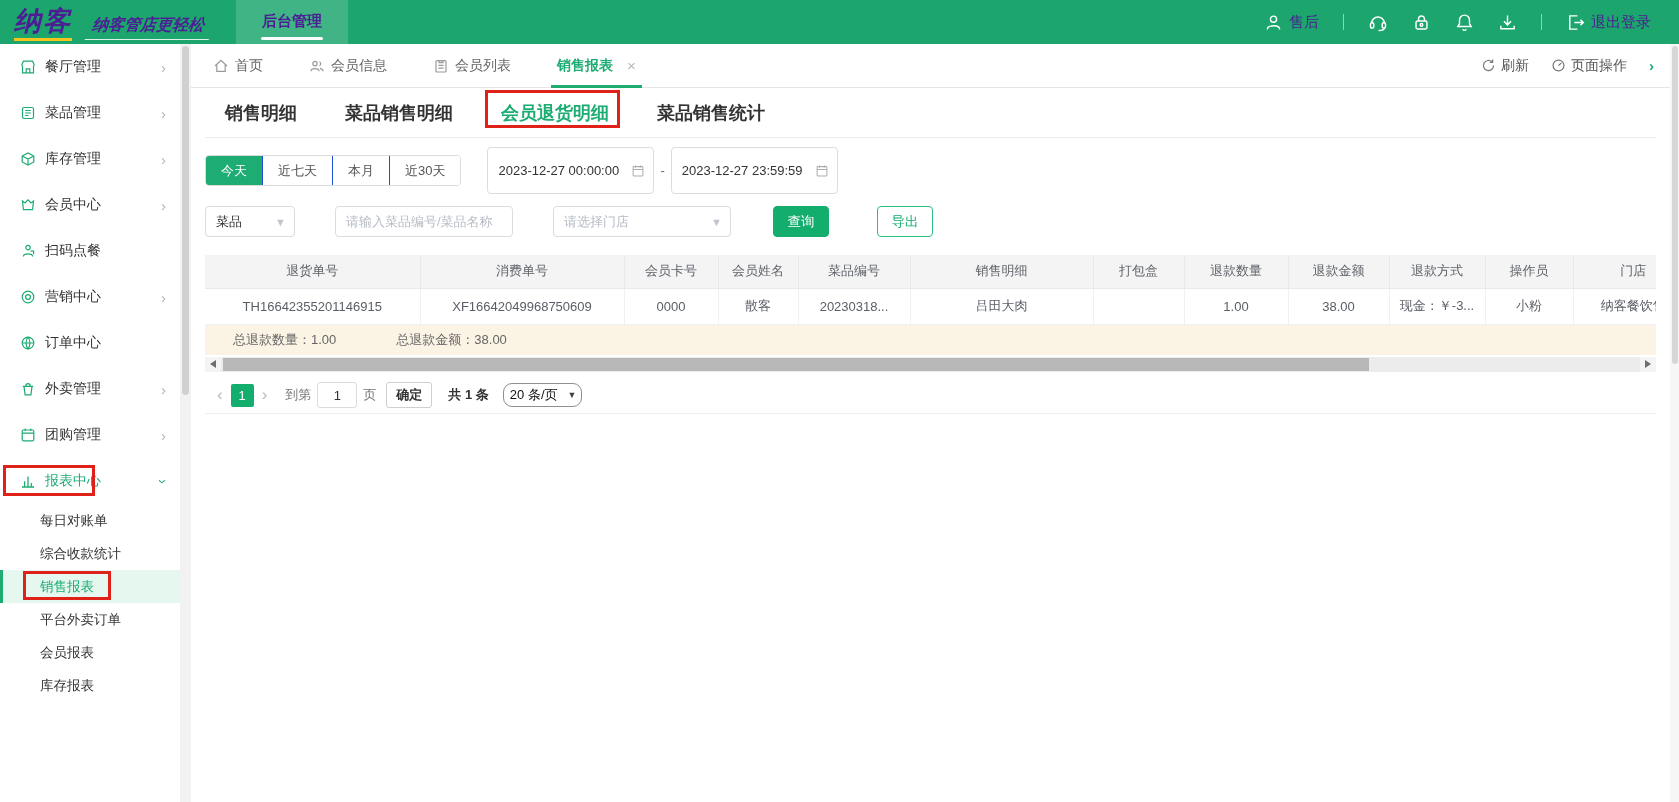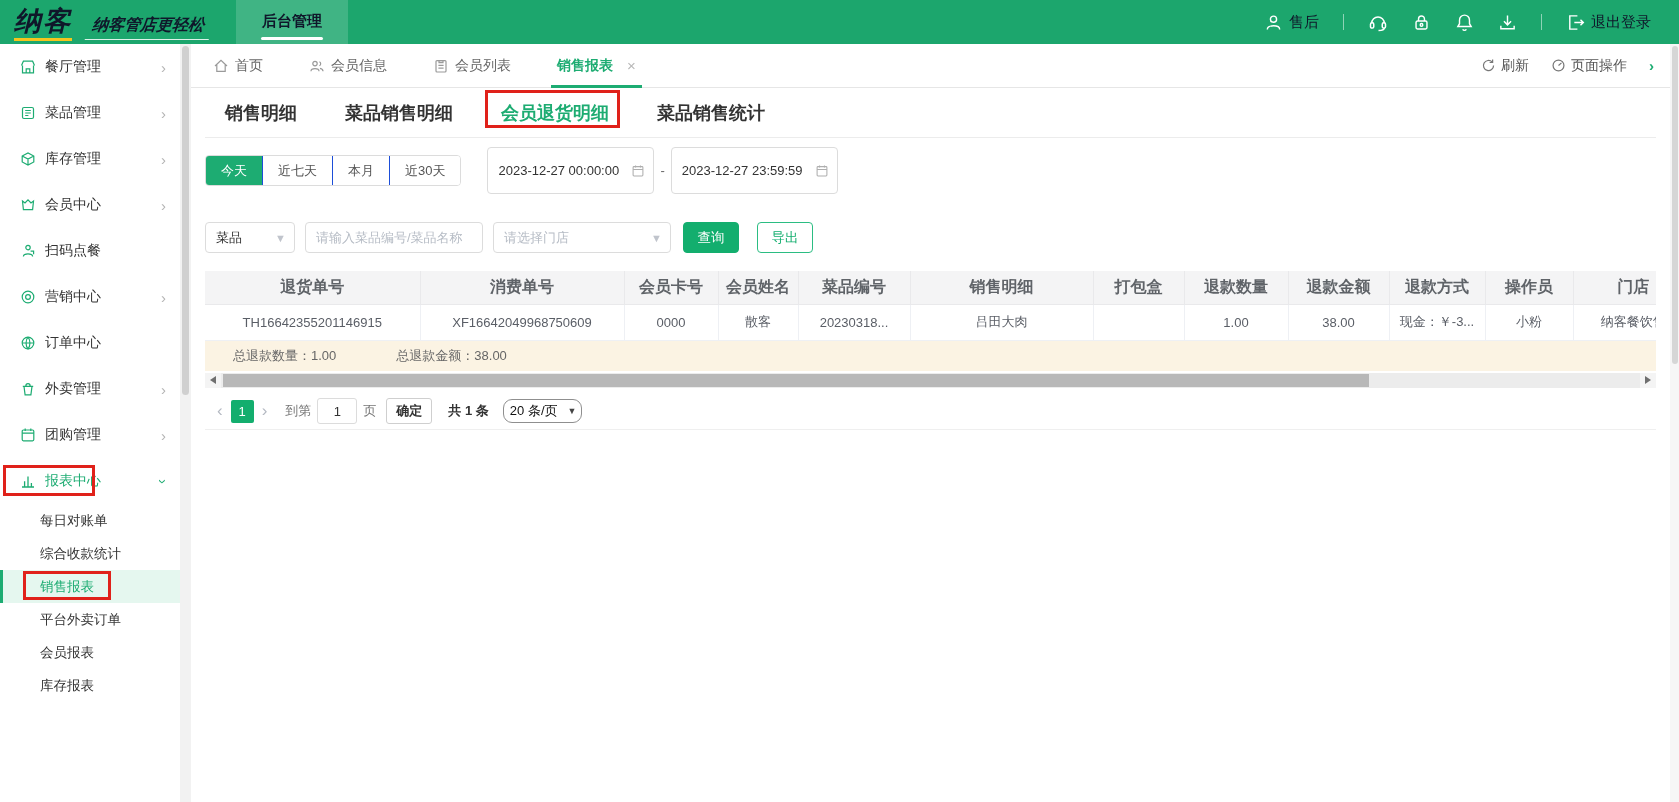--- a/index.html
+++ b/index.html
@@ -3,21 +3,21 @@
 <meta charset="utf-8">
 <style>
   * { margin:0; padding:0; box-sizing:border-box; }
   html,body { width:1679px; height:802px; overflow:hidden; background:#fff;
     font-family:"Liberation Sans","DejaVu Sans",sans-serif; }
   .icon { display:inline-flex; align-items:center; justify-content:center; flex:none; }
   svg { display:block; }
 
   
   .app-header { position:absolute; left:0; top:0; width:1679px; height:44px;
-    background:#1ca66d; display:flex; align-items:center; color:#0f172a; z-index:30; }
+    background:#1ca66d; display:flex; align-items:center; color:#4c1d95; z-index:30; }
   .logo-wrap { display:flex; align-items:baseline; padding-left:14px; }
   .logo-main { font-size:27px; font-weight:900; font-style:italic; letter-spacing:2px;
     border-bottom:3px solid #f5c51d; padding-bottom:0px; line-height:34px;}
   .logo-tagline { margin-left:14px; font-size:16px; font-style:italic; font-weight:600;
     border-bottom:1px solid rgba(255,255,255,.85); padding:0 6px 3px; transform:skewX(-6deg); }
   .nav-active { margin-left:26px; height:44px; line-height:42px; padding:0 26px;
     background:rgba(255,255,255,.16); font-size:15px; font-weight:700; position:relative; cursor:pointer; }
   .nav-active::after { content:""; position:absolute; left:50%; transform:translateX(-50%);
     bottom:4px; width:62px; height:3px; background:#fff; border-radius:2px; }
   .header-right { margin-left:auto; display:flex; align-items:center; gap:24px; padding-right:28px; font-size:15px; }
@@ -87,21 +87,21 @@
     justify-content:center; cursor:pointer; }
   .btn-primary { width:56px; background:#13ae6e; color:#fff; border:1px solid #13ae6e; margin-left:12px; }
   .btn-outline { width:56px; background:#fff; color:#13ae6e; border:1px solid #2bbd82; margin-left:18px; }
 
   
   .table-wrap { margin-top:18px; overflow:hidden; position:relative; }
   table { border-collapse:collapse; table-layout:fixed; width:1488px; }
   col.c1{width:215px} col.c2{width:204px} col.c3{width:94px} col.c4{width:80px}
   col.c5{width:112px} col.c6{width:183px} col.c7{width:91px} col.c8{width:104px}
   col.c9{width:101px} col.c10{width:96px} col.c11{width:88px} col.c12{width:120px}
-  th { background:#f4f4f5; color:#5f6368; font-size:16px; font-weight:700; height:33px;
+  th { background:#f4f4f5; color:#5f6368; font-size:13px; font-weight:400; height:33px;
     border:1px solid #e9e9eb; border-top:none; text-align:center; }
   th:first-child{ border-left:none; } th:last-child{ border-right:none; }
   td { height:36px; font-size:13px; color:#5a5e66; text-align:center;
     border:1px solid #eef0f4; border-top:none; background:#fff;
     white-space:nowrap; overflow:hidden; text-overflow:ellipsis; }
   td:first-child{ border-left:none; } td:last-child{ border-right:none; }
   .summary-row { background:#fbf3e3; height:30px; display:flex; align-items:center;
     font-size:13px; color:#666; padding-left:28px; }
   .summary-row .pair { margin-right:60px; }
   .summary-row b { font-weight:400; }
@@ -406,21 +406,21 @@
         <span class="txt">2023-12-27 23:59:59</span>
         <span class="icon">
             <svg width="14" height="14" viewBox="0 0 16 16" fill="none" stroke="currentColor" stroke-width="1.2">
               <rect x="2.4" y="3" width="11.2" height="10.6" rx="1"></rect>
               <path d="M2.4 6.2 H13.6 M5.2 1.6 V4 M10.8 1.6 V4"></path>
             </svg>
           </span>
       </div>
     </div>
 
-    <div class="filter-row" style="margin-top:28px;">
+    <div class="filter-row" style="margin-top:12px;gap:30px;">
       <div class="select-box" style="width:90px;">
         <span class="txt">菜品</span>
         <span class="arrow">▼</span>
       </div>
       <input class="text-input" style="width: 178px; margin-left: 10px;" placeholder="请输入菜品编号/菜品名称">
       <div class="select-box placeholder" style="width:178px; margin-left:10px;">
         <span class="txt">请选择门店</span>
         <span class="arrow">▼</span>
       </div>
       <div class="btn btn-primary">查询</div>

